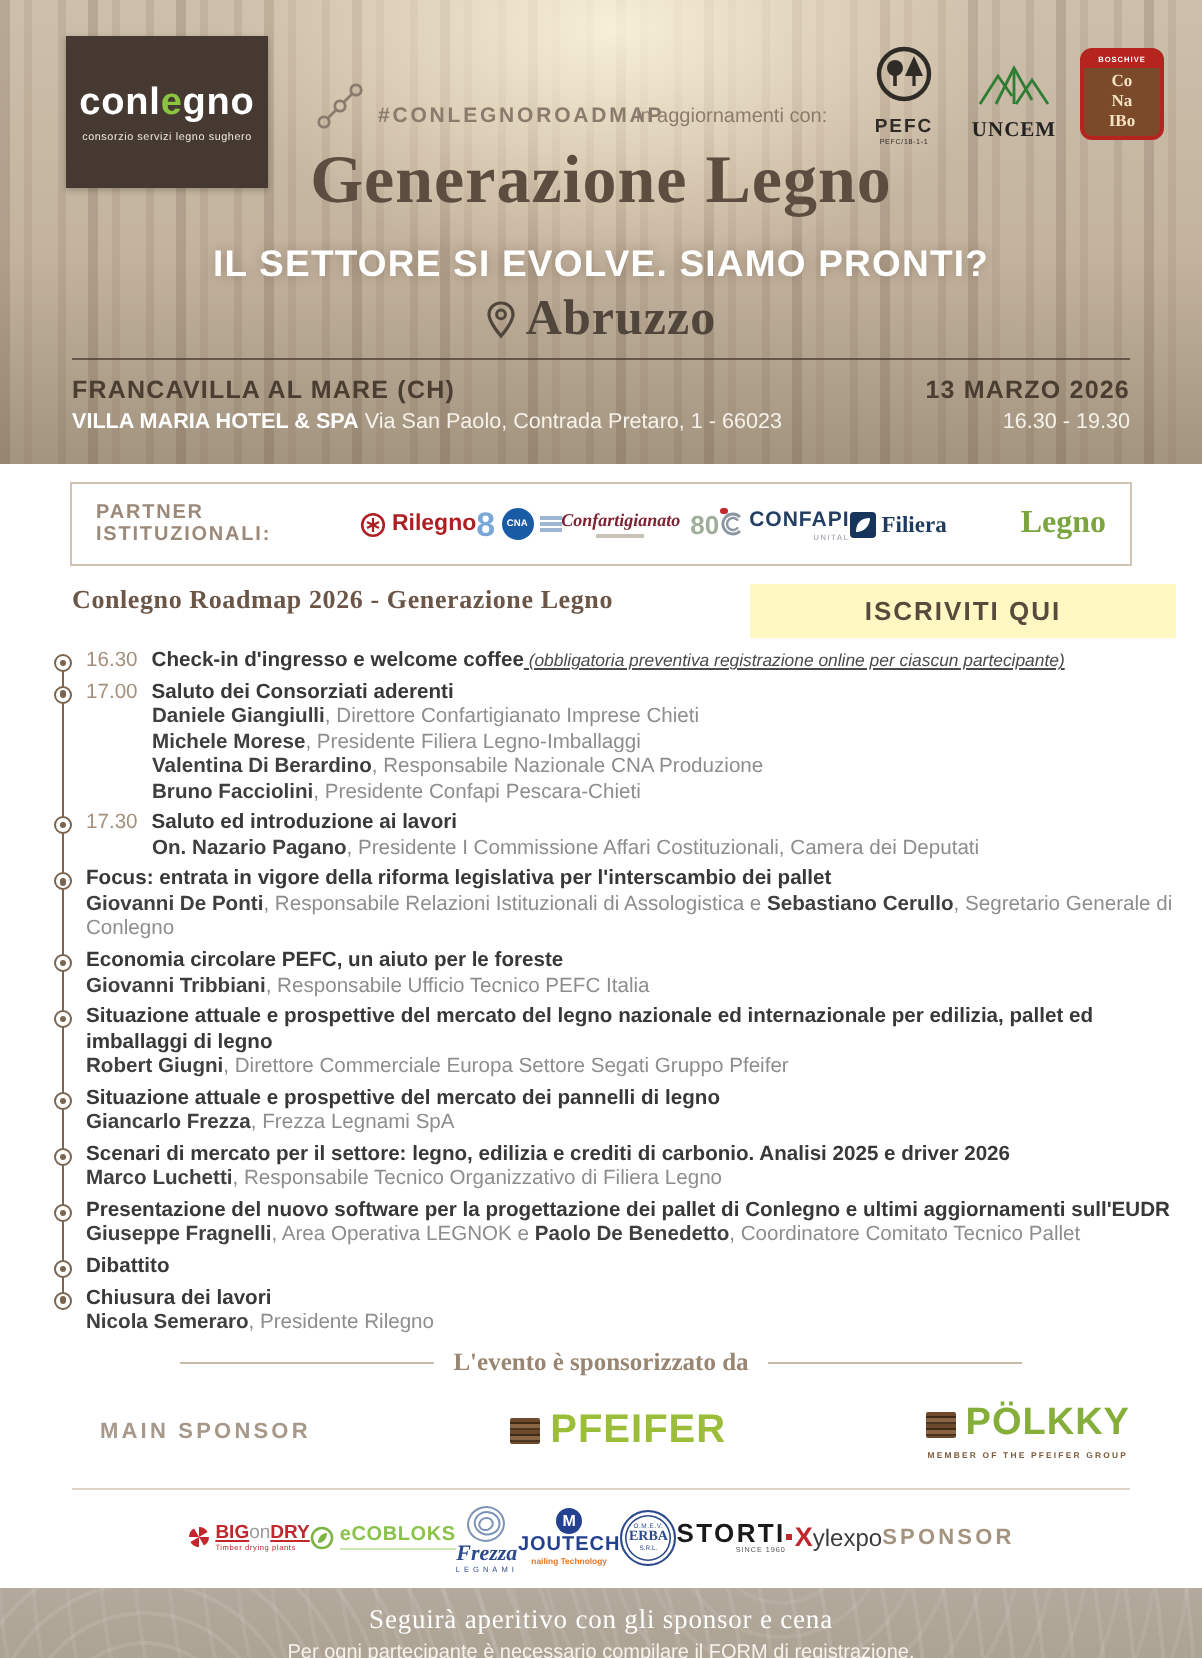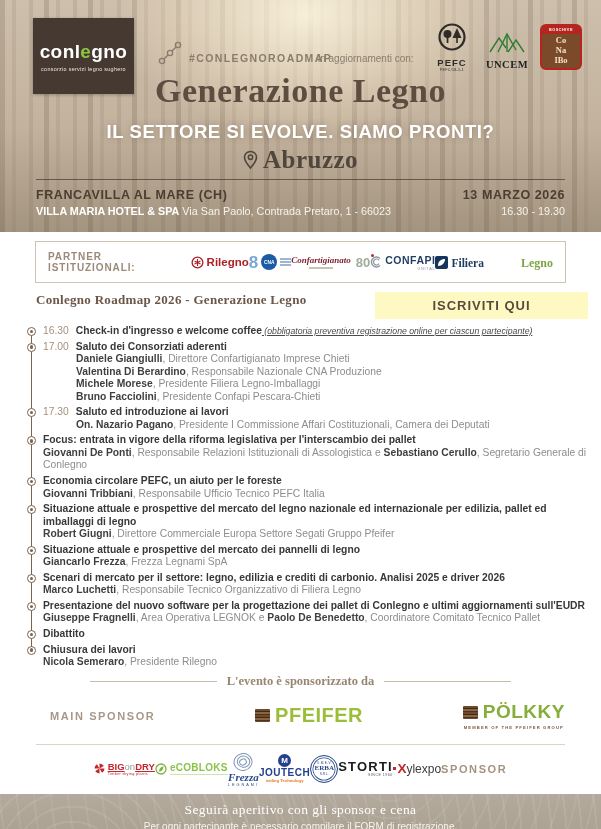--- a/index.html
+++ b/index.html
@@ -68,21 +68,21 @@
   .cna-lines i { width:11px; height:1.6px; background:#9db7d2; }
   .confart-col { display:flex; flex-direction:column; align-items:center; }
   .confart-script { font-family:"Liberation Serif",serif; font-style:italic; font-weight:bold; font-size:9px; color:#7d2332; }
   .confart-bar { width:24px; height:1.5px; background:#c9c2b8; margin-top:2px; }
   .confart-80 { font-size:13px; font-weight:bold; color:#9fae9b; position:relative; margin-left:2px; }
   .confart-80 i { position:absolute; top:-1px; right:-4px; width:3.5px; height:3.5px; border-radius:50%; background:#c1272d; }
   .confapi-text { font-size:10.5px; font-weight:bold; color:#233f63; letter-spacing:.5px; }
   .confapi-sub { font-size:3.8px; color:#8c96a3; text-align:right; letter-spacing:.8px; margin-top:1px; }
   .filiera-icon { width:13px; height:13px; background:#16355c; border-radius:2px; display:flex; align-items:center; justify-content:center; }
   .filiera-1 { font-family:"Liberation Serif",serif; font-size:11.5px; font-weight:bold; color:#1d3a5f; }
-  .filiera-2 { font-family:"Liberation Serif",serif; font-size:12px; font-weight:bold; color:#7aa53f;padding-left:37px; }
+  .filiera-2 { font-family:"Liberation Serif",serif; font-size:16px; font-weight:bold; color:#7aa53f;padding-left:37px; }
 
   
   .agenda-header { margin:9px 13px 0 36px; display:flex; justify-content:space-between; align-items:flex-start; }
   .agenda-heading { font-family:"Liberation Serif",serif; font-size:13px; font-weight:bold; color:#6b5648; letter-spacing:.3px; }
   .agenda-moderator { font-size:11px; color:#a4978a; margin-top:3px; }
   .cta-button {
     width:213px; height:27px; background:#fef9c3; color:#5a4a3d;
     font-size:13px; font-weight:bold; letter-spacing:1px;
     display:flex; align-items:center; justify-content:center; cursor:pointer; border:none;
   }
@@ -309,22 +309,22 @@
       <span class="ag-bullet"></span>
       <div class="ag-content">
         <div><span class="ag-time">16.30</span><span class="ag-title">Check-in d'ingresso e welcome coffee</span><span class="ag-note"> (obbligatoria preventiva registrazione online per ciascun partecipante)</span></div>
       </div>
     </div>
     <div class="ag-item">
       <span class="ag-bullet"></span>
       <div class="ag-content">
         <div><span class="ag-time">17.00</span><span class="ag-title">Saluto dei Consorziati aderenti</span></div>
         <div class="speaker indent"><span class="sp-name">Daniele Giangiulli</span><span class="sp-role">, Direttore Confartigianato Imprese Chieti</span></div>
+        <div class="speaker indent"><span class="sp-name">Michele Morese</span><span class="sp-role">, Presidente Filiera Legno-Imballaggi</span></div>
         <div class="speaker indent"><span class="sp-name">Valentina Di Berardino</span><span class="sp-role">, Responsabile Nazionale CNA Produzione</span></div>
-        <div class="speaker indent"><span class="sp-name">Michele Morese</span><span class="sp-role">, Presidente Filiera Legno-Imballaggi</span></div>
         <div class="speaker indent"><span class="sp-name">Bruno Facciolini</span><span class="sp-role">, Presidente Confapi Pescara-Chieti</span></div>
       </div>
     </div>
     <div class="ag-item">
       <span class="ag-bullet"></span>
       <div class="ag-content">
         <div><span class="ag-time">17.30</span><span class="ag-title">Saluto ed introduzione ai lavori</span></div>
         <div class="speaker indent"><span class="sp-name">On. Nazario Pagano</span><span class="sp-role">, Presidente I Commissione Affari Costituzionali, Camera dei Deputati</span></div>
       </div>
     </div>

